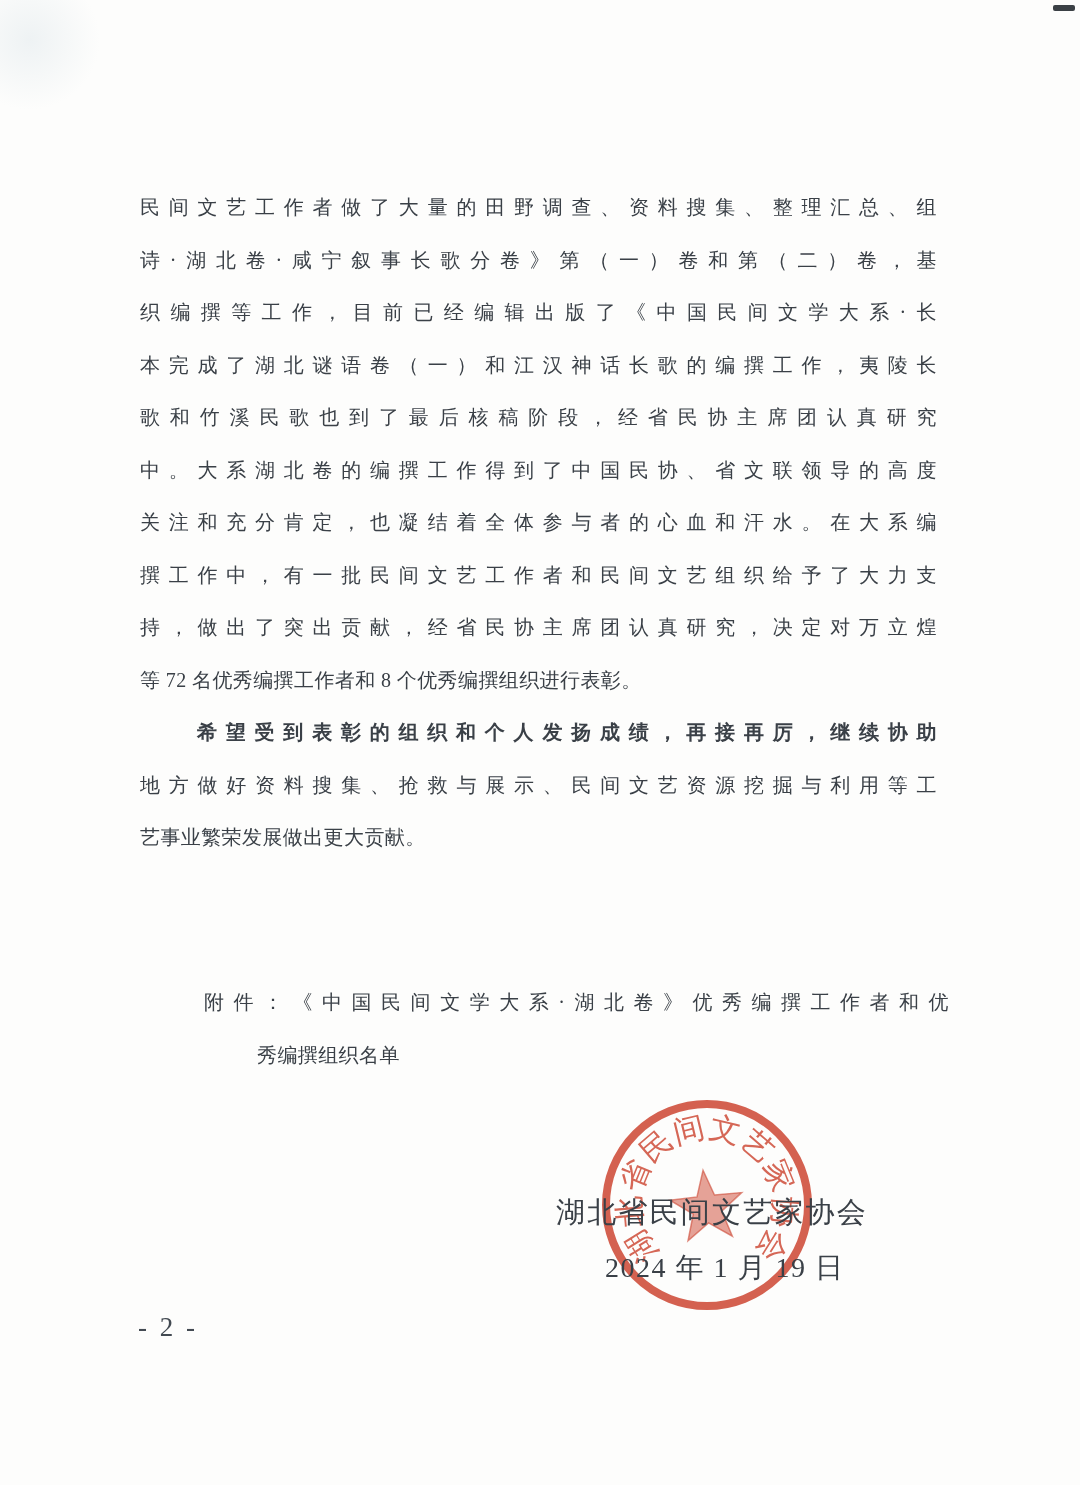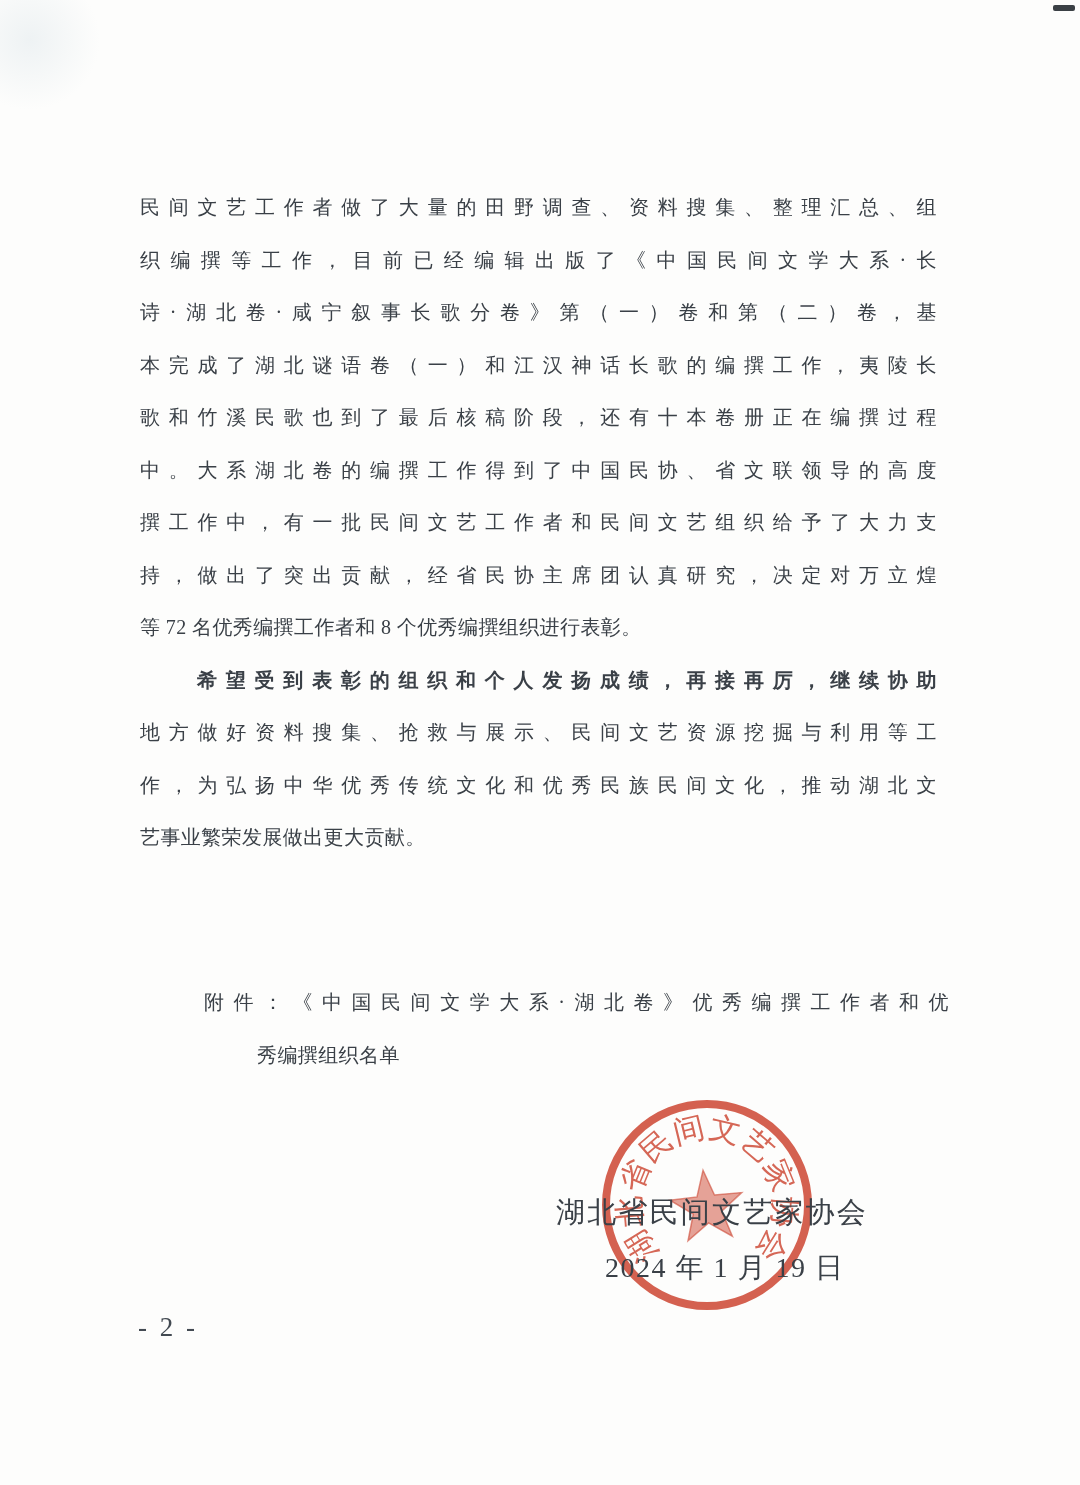--- a/index.html
+++ b/index.html
@@ -83,31 +83,31 @@
 </style>
 </head>
 <body>
 
 <div class="page">
 
   <div class="scan-bar"></div>
 
   <div class="body-block">
       <div class="doc-line">民间文艺工作者做了大量的田野调查、资料搜集、整理汇总、组</div>
+      <div class="doc-line">诗·湖北卷·咸宁叙事长歌分卷》第（一）卷和第（二）卷，基</div>
       <div class="doc-line">织编撰等工作，目前已经编辑出版了《中国民间文学大系·长</div>
-      <div class="doc-line">诗·湖北卷·咸宁叙事长歌分卷》第（一）卷和第（二）卷，基</div>
       <div class="doc-line">本完成了湖北谜语卷（一）和江汉神话长歌的编撰工作，夷陵长</div>
-      <div class="doc-line">歌和竹溪民歌也到了最后核稿阶段，还有十本卷册正在编撰过程</div>
+      <div class="doc-line">歌和竹溪民歌也到了最后核稿阶段，经省民协主席团认真研究</div>
       <div class="doc-line">中。大系湖北卷的编撰工作得到了中国民协、省文联领导的高度</div>
+      <div class="doc-line">关注和充分肯定，也凝结着全体参与者的心血和汗水。在大系编</div>
       <div class="doc-line">撰工作中，有一批民间文艺工作者和民间文艺组织给予了大力支</div>
       <div class="doc-line">持，做出了突出贡献，经省民协主席团认真研究，决定对万立煌</div>
       <div class="doc-line last">等 72 名优秀编撰工作者和 8 个优秀编撰组织进行表彰。</div>
       <div class="doc-line" style="text-indent: 57px; font-weight: bold;">希望受到表彰的组织和个人发扬成绩，再接再厉，继续协助</div>
       <div class="doc-line">地方做好资料搜集、抢救与展示、民间文艺资源挖掘与利用等工</div>
-      <div class="doc-line">作，为弘扬中华优秀传统文化和优秀民族民间文化，推动湖北文</div>
       <div class="doc-line last">艺事业繁荣发展做出更大贡献。</div>
     </div>
 
   <div class="attach-block">
       <div class="doc-line" style="text-indent: 52px;">附件：《中国民间文学大系·湖北卷》优秀编撰工作者和优</div>
       <div class="doc-line last" style="text-indent: 105px;">秀编撰组织名单</div>
     </div>
 
   <svg class="seal" viewBox="0 0 230 230">
     <circle cx="115" cy="115" r="101" fill="none" stroke-width="8" id="seal-ring" opacity="0.85" stroke="#cf4733"></circle>

